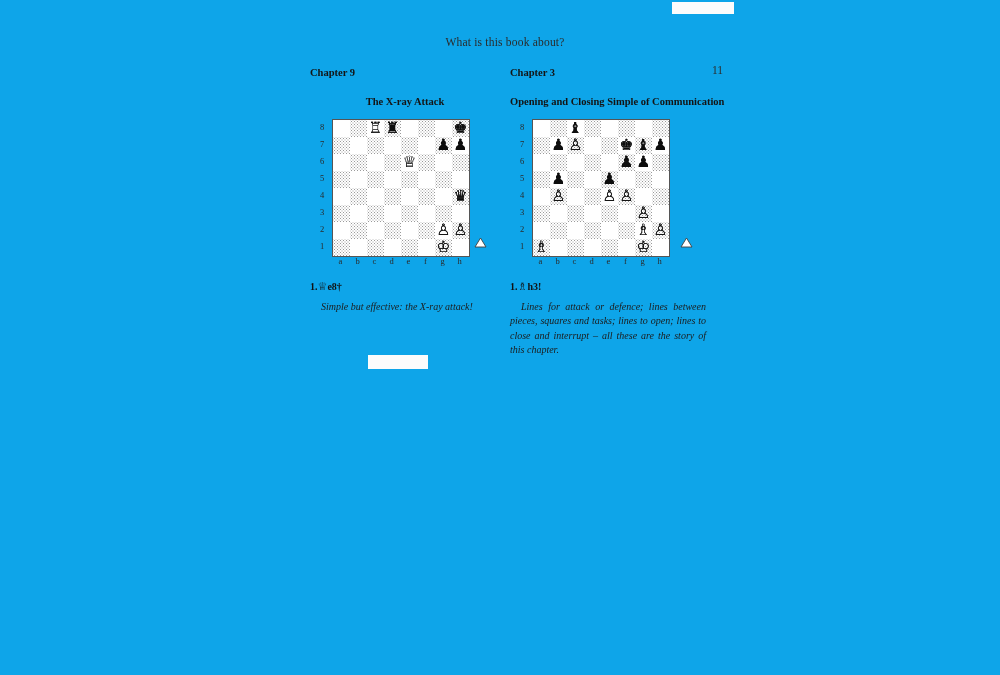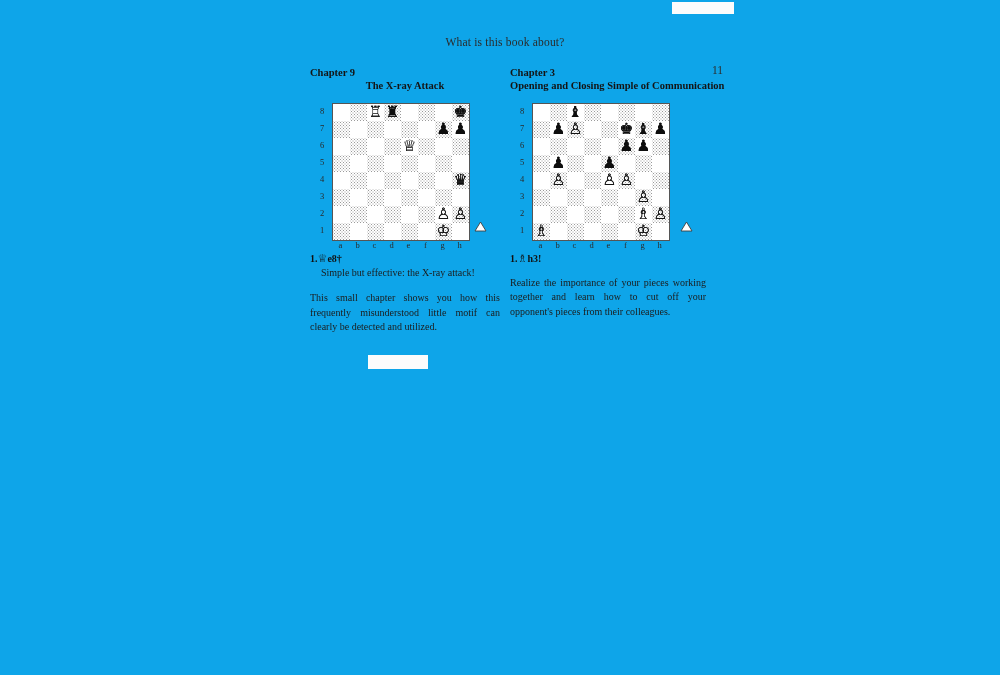--- a/index.html
+++ b/index.html
@@ -69,20 +69,21 @@
     color: #141414;
   }
   .chap-title {
     font-size: 10.5px;
     font-weight: bold;
     text-align: center;
     line-height: 1.25;
     color: #141414;
     margin-bottom: 8px;
     white-space: nowrap;
+    margin-top: 16px;
   }
 
   
   .diagram-wrap {
     position: relative;
     height: 152px;
   }
   .rank-labels {
     position: absolute;
     left: 6px;
@@ -156,38 +157,38 @@
     top: 121px;
     width: 14px;
     height: 14px;
   }
   .tri-svg { display: block; }
 
   
   .movehead {
     font-size: 10px;
     font-weight: bold;
-    margin-top: 0;
+    margin-top: 12px;
     color: #111;
     font-family: "Liberation Serif", serif;
   }
   .movehead .fig {
     font-family: "DejaVu Sans", sans-serif;
     font-size: 11px;
     font-weight: normal;
   }
   p.prose {
     font-size: 10px;
     line-height: 1.42;
     text-align: justify;
     margin: 0;
     color: #1c1c1c;
     hyphens: none;
   }
-  p.indent { text-indent: 11px; margin-top: 1px; }
+  p.indent { text-indent: 11px; margin-top: 7px; font-style: italic; }
   p.gap { margin-top: 11px; }
 
   
   .artifact {
     position: absolute;
     background: #fcfcfc;
     pointer-events: none;
   }
 </style>
 </head>
@@ -320,21 +321,20 @@
         <div class="side-marker">
           <svg class="tri-svg" width="13" height="11" viewBox="0 0 13 11">
             <polygon points="6.5,1 12,10 1,10" fill="#ffffff" stroke="#3f3f3f" stroke-width="0.9"></polygon>
           </svg>
         </div>
       </div>
 
       <div class="movehead"><span>1.</span><span class="fig">♕</span><span>e8†</span></div>
 
       <p class="prose indent">Simple but effective: the X-ray attack!</p>
-      <p class="prose gap">This small chapter shows you how this frequently misunderstood little motif can clearly be detected and utilized.</p>
     </div>
 
     <div class="col col-right">
       <div class="chap-no">Chapter 3</div>
       <div class="chap-title">Opening and Closing Simple of Communication</div>
 
       <div class="diagram-wrap">
         <div class="rank-labels">
           <span>8</span>
           <span>7</span>
@@ -462,17 +462,17 @@
 
         <div class="side-marker" style="left:170px;">
           <svg class="tri-svg" width="13" height="11" viewBox="0 0 13 11">
             <polygon points="6.5,1 12,10 1,10" fill="#ffffff" stroke="#3f3f3f" stroke-width="0.9"></polygon>
           </svg>
         </div>
       </div>
 
       <div class="movehead"><span>1.</span><span class="fig">♗</span><span>h3!</span></div>
 
-      <p class="prose gap">Realize the importance of your pieces working together and learn how to cut off your opponent's pieces from their colleagues.</p>
+      <p class="prose indent">Lines for attack or defence; lines between pieces, squares and tasks; lines to open; lines to close and interrupt – all these are the story of this chapter.</p>
     </div>
 
   </div>
 </div>
 
 </body></html>

